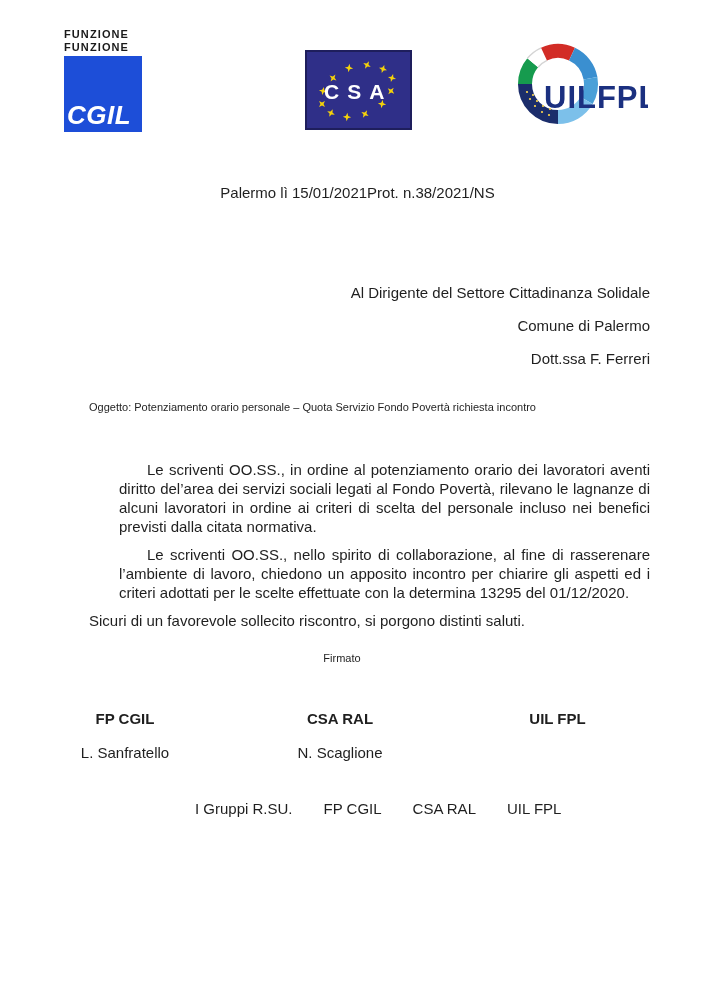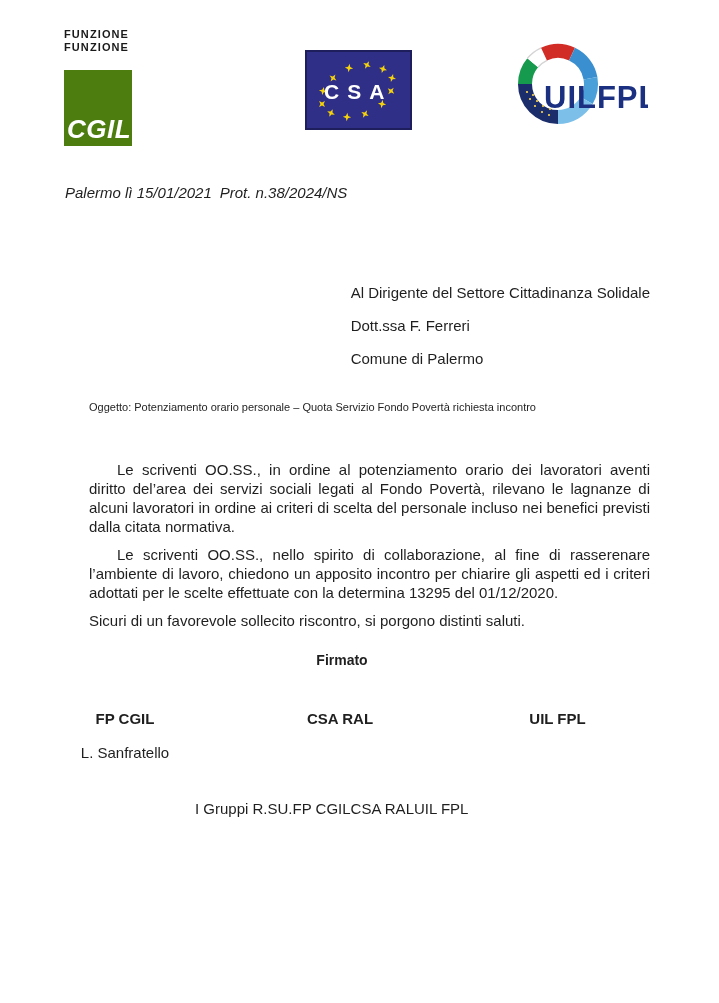--- a/index.html
+++ b/index.html
@@ -13,67 +13,67 @@
     overflow: hidden;
   }
 
   
   .logo-cgil { position: absolute; left: 64px; top: 28px; width: 78px; }
   .cgil-line {
     font-weight: bold; font-size: 11px; line-height: 13px;
     letter-spacing: 1.1px; color: #1a1a1a; white-space: nowrap;
   }
   .cgil-box {
-    margin-top: 16px; width: 68px; height: 76px; background: #4d7c0f;
+    margin-top: 2px; width: 78px; height: 76px; background: #1d4ed8;
     position: relative;
   }
   .cgil-word {
     position: absolute; left: 3px; bottom: 1px;
     color: #ffffff; font-weight: bold; font-style: italic;
     font-size: 26px; letter-spacing: 0.5px;
   }
 
   .logo-csa { position: absolute; left: 290px; top: 50px; width: 107px; height: 80px; padding-left: 15px; }
   .logo-csa svg { display: block; }
 
   .logo-uilfpl { position: absolute; left: 506px; top: 36px; width: 142px; height: 90px; }
   .logo-uilfpl svg { display: block; }
 
   
   .date-row {
     position: absolute; top: 184px; left: 65px; right: 69px;
-    display: flex; justify-content: flex-start;
-    font-style: italic; font-size: 15px; gap: 8px;
+    display: flex; justify-content: center;
+    font-size: 15px;
   }
   .recipient {
     position: absolute; top: 276px; right: 69px;
-    text-align: left; font-size: 15px; line-height: 33px;
+    text-align: right; font-size: 15px; line-height: 33px;
   }
   .subject {
     position: absolute; top: 401px; left: 89px; right: 60px;
     font-size: 11px;
   }
   .body-text {
     position: absolute; top: 460px; left: 89px; width: 561px;
     font-size: 15px; line-height: 19px; text-align: justify;
   }
   .body-text p { margin: 0 0 9px 0; }
-  .body-text p.indent { text-indent: 28px; }
+  .body-text p.indent { text-indent: 28px; margin-left: 30px; }
   .firmato {
     position: absolute; top: 652px; left: 89px; width: 506px;
-    text-align: center; font-weight: bold; font-size: 14px;
+    text-align: center; font-weight: normal; font-size: 11px;
   }
   .sig-col { position: absolute; top: 710px; text-align: center; font-size: 15px; }
   .sig-col .org { font-weight: bold; margin-bottom: 17px; }
   .sig-col-1 { left: 40px;  width: 170px; }
   .sig-col-2 { left: 255px; width: 170px; }
   .sig-col-3 { left: 460px; width: 195px; }
   .groups-line {
     position: absolute; top: 800px; left: 195px;
-    display: flex; font-size: 15px; white-space: nowrap;
+    display: flex; gap: 31px; font-size: 15px; white-space: nowrap;
   }
 </style>
 </head>
 <body>
 
 <div class="page">
 
   <div class="logo-cgil">
     <div class="cgil-line">FUNZIONE</div>
     <div class="cgil-line">FUNZIONE</div>
@@ -135,45 +135,46 @@
         <circle cx="31" cy="65" r="1.1"></circle>
           <circle cx="37" cy="70" r="1.1"></circle>
         <circle cx="44" cy="73" r="1.1"></circle>
       </g>
       <text x="38" y="72" font-family="Liberation Sans, sans-serif" font-size="31" font-weight="bold" letter-spacing="1" fill="#1b3080">UILFPL</text>
     </svg>
   </div>
 
   <div class="date-row">
     <span>Palermo lì 15/01/2021</span>
-    <span>Prot. n.38/2024/NS</span>
+    <span>Prot. n.38/2021/NS</span>
   </div>
 
   <div class="recipient">
     <div>Al Dirigente del Settore Cittadinanza Solidale</div>
+    <div>Comune di Palermo</div>
     <div>Dott.ssa  F. Ferreri</div>
-    <div>Comune di Palermo</div>
   </div>
 
   <div class="subject">Oggetto: Potenziamento orario personale – Quota Servizio Fondo Povertà richiesta incontro</div>
 
   <div class="body-text">
     <p class="indent">Le scriventi OO.SS., in ordine al potenziamento orario dei lavoratori aventi diritto del’area dei servizi sociali legati al Fondo Povertà, rilevano le lagnanze di alcuni lavoratori in ordine ai criteri di scelta del personale incluso nei benefici previsti dalla citata normativa.</p>
     <p class="indent">Le scriventi OO.SS., nello spirito di collaborazione, al fine di rasserenare l’ambiente di lavoro, chiedono un apposito incontro per chiarire gli aspetti ed i criteri adottati per le scelte effettuate con la determina 13295 del 01/12/2020.</p>
     <p>Sicuri di un favorevole sollecito riscontro, si porgono distinti saluti.</p>
   </div>
 
   <div class="firmato">Firmato</div>
 
   <div class="sig-col sig-col-1">
     <div class="org">FP CGIL</div>
     <div class="name">L. Sanfratello</div>
   </div>
   <div class="sig-col sig-col-2">
     <div class="org">CSA RAL</div>
+    <div class="name">N. Scaglione</div>
   </div>
   <div class="sig-col sig-col-3">
     <div class="org">UIL FPL</div>
   </div>
 
   <div class="groups-line">
     <span>I Gruppi R.SU.</span>
     <span>FP CGIL</span>
     <span>CSA RAL</span>
     <span>UIL FPL</span>

